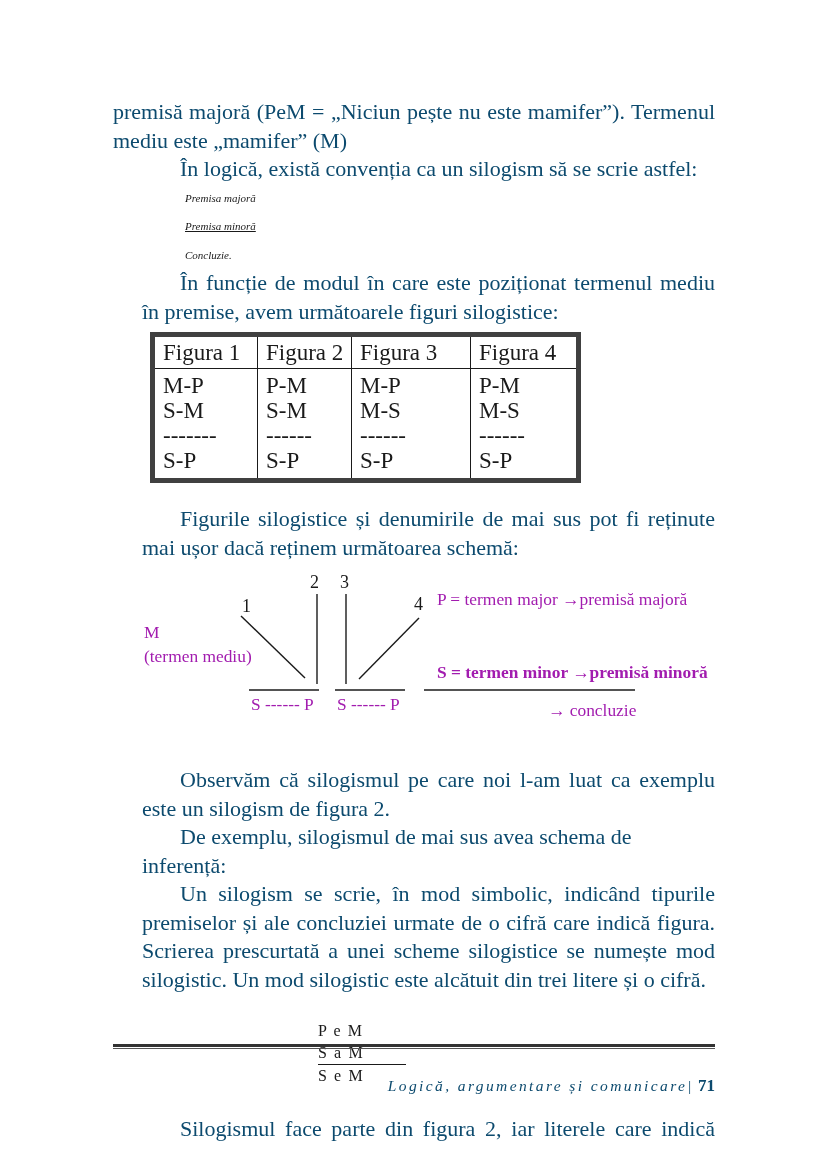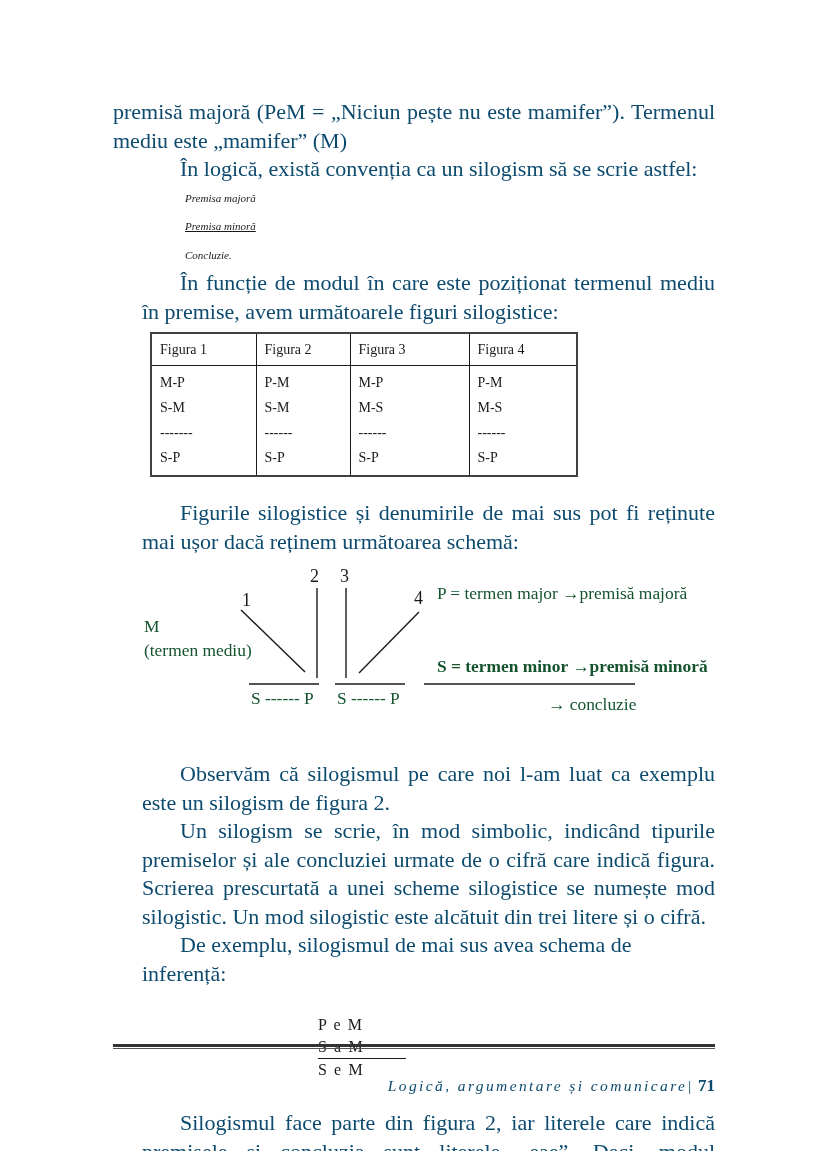--- a/index.html
+++ b/index.html
@@ -50,22 +50,22 @@
     text-decoration: underline;
   }
 
   
   .figures-table-wrap {
     margin-top: 6px;
     padding-left: 37px;
   }
   table.figures {
     border-collapse: collapse;
-    border: 2px solid #404040;
-    font-size: 14px;
+    border: 5px solid #404040;
+    font-size: 23px;
     table-layout: fixed;
     width: 426px;
   }
   table.figures th,
   table.figures td {
     border: 1px solid #1a1a1a;
     text-align: left;
     vertical-align: top;
     font-weight: normal;
     padding: 3px 0 3px 8px;
@@ -84,21 +84,21 @@
     width: 602px;
     height: 178px;
     margin-top: 10px;
     background: #ffffff;
   }
   .schema .lbl {
     position: absolute;
     font-size: 17.4px;
     line-height: 21px;
     white-space: pre;
-    color: #14532d;
+    color: #a21caf;
   }
   .schema .num {
     position: absolute;
     font-size: 18px;
     line-height: 20px;
     color: #1a1a1a;
   }
   .schema svg {
     position: absolute;
     left: 0;
@@ -253,23 +253,23 @@
       <div class="lbl" style="left:138px; top:122px;">S ------ P</div>
       <div class="lbl" style="left:224px; top:122px;">S ------ P</div>
 
       <div class="lbl" style="left:324px; top:17px;">P = termen major →premisă majoră</div>
       <div class="lbl" style="left:324px; top:90px;font-weight:bold;">S = termen minor →premisă minoră</div>
       <div class="lbl" style="left:435px; top:128px;">→ concluzie</div>
     </div>
 
     <p class="body-text indent" style="margin-top:16px;">Observăm că silogismul pe care noi l-am luat ca exemplu este un silogism de figura 2.</p>
 
+    <p class="body-text indent nojust">De exemplu, silogismul de mai sus avea schema de inferență:</p>
+
     <p class="body-text indent">Un silogism se scrie, în mod simbolic, indicând tipurile premiselor și ale concluziei urmate de o cifră care indică figura. Scrierea prescurtată a unei scheme silogistice se numește mod silogistic. Un mod silogistic este alcătuit din trei litere și o cifră.</p>
-
-    <p class="body-text indent nojust">De exemplu, silogismul de mai sus avea schema de inferență:</p>
 
     <div class="inference">
       <div class="row">P e M</div>
       <div><span class="row ruled">S a M</span></div>
       <div class="row">S e M</div>
     </div>
 
     <p class="body-text indent" style="margin-top:28px;">Silogismul face parte din figura 2, iar literele care indică premisele și concluzia sunt literele „eae”. Deci, modul silogismului pe care l-am luat noi ca exemplu este: eae-2.</p>
 
   </div>

